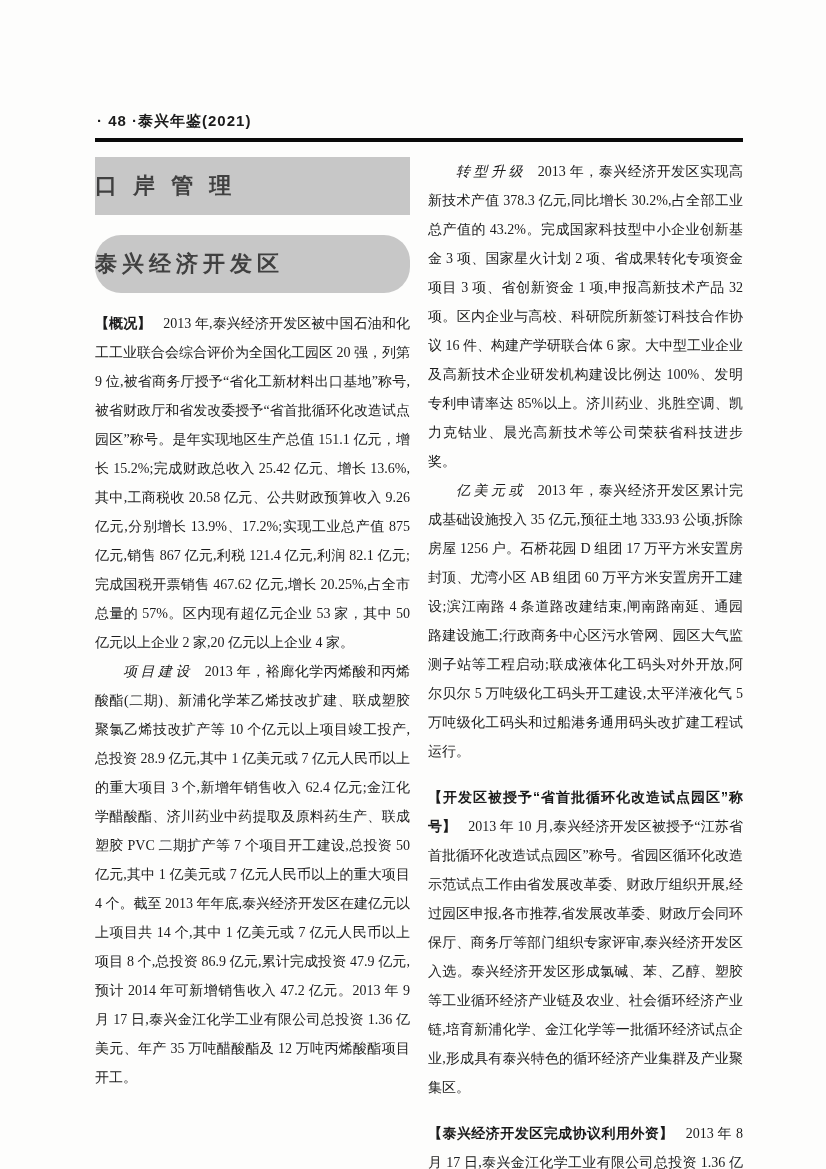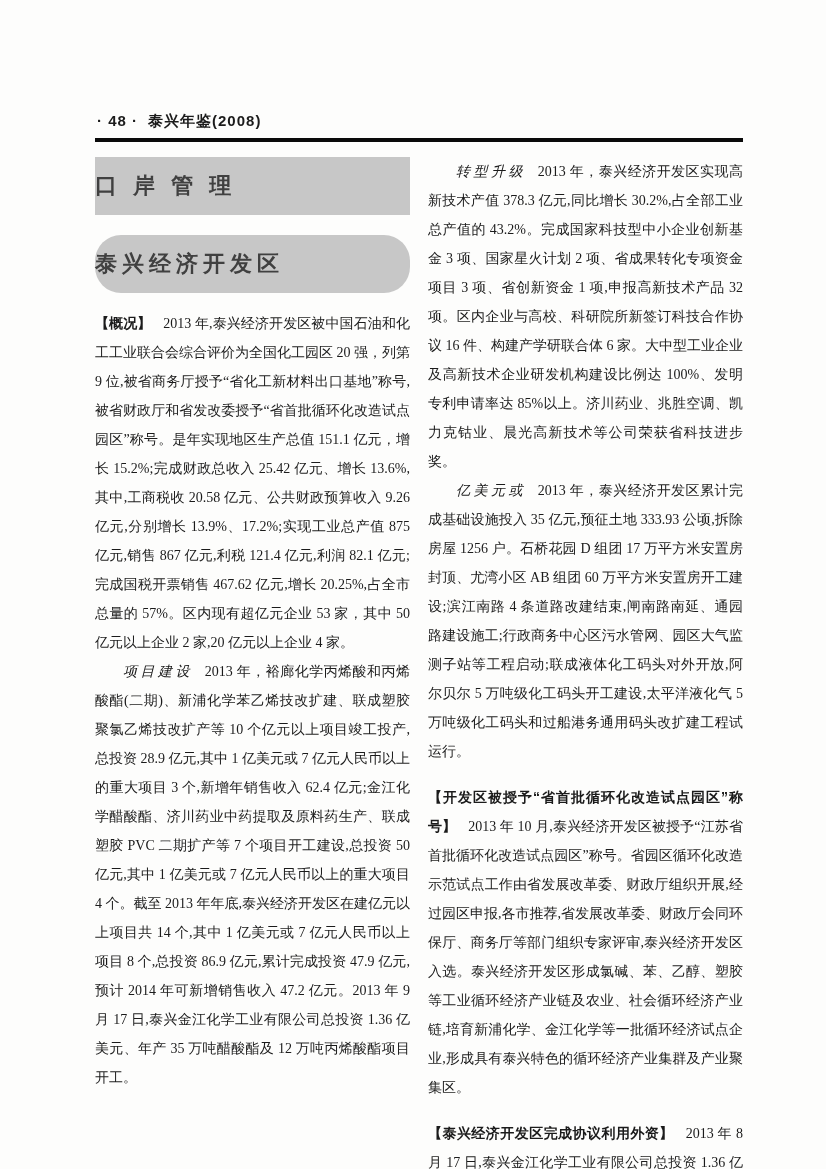--- a/index.html
+++ b/index.html
@@ -20,21 +20,21 @@
     left: 95px; top: 112px;
     width: 648px;
   }
   .page-header-row {
     display: flex; align-items: baseline;
     font-family: "Liberation Sans", "DejaVu Sans", sans-serif;
     font-weight: bold; font-size: 15px;
     letter-spacing: 1px;
     padding-left: 2px;
   }
-  .page-header-row .pgnum { margin-right: 10px; }
+  .page-header-row .pgnum { }
   .header-rule {
     height: 3.5px; background: #0a0a0a; margin-top: 7px;
   }
   .columns {
     display: flex; gap: 18px; margin-top: 15px;
   }
   .col {
     width: 315px;
     font-size: 14px;
     line-height: 29px;
@@ -74,21 +74,21 @@
   }
 </style>
 </head>
 <body>
 
 <div class="page">
   <div class="content">
 
     <div class="page-header-row">
       <span class="pgnum">· 48 ·</span>
-      <span>泰兴年鉴(2008)</span>
+      <span>泰兴年鉴(2021)</span>
     </div>
     <div class="header-rule"></div>
 
     <div class="columns">
 
       <div class="col">
 
         <div class="title-box">
           <span>口 岸 管 理</span>
         </div>

